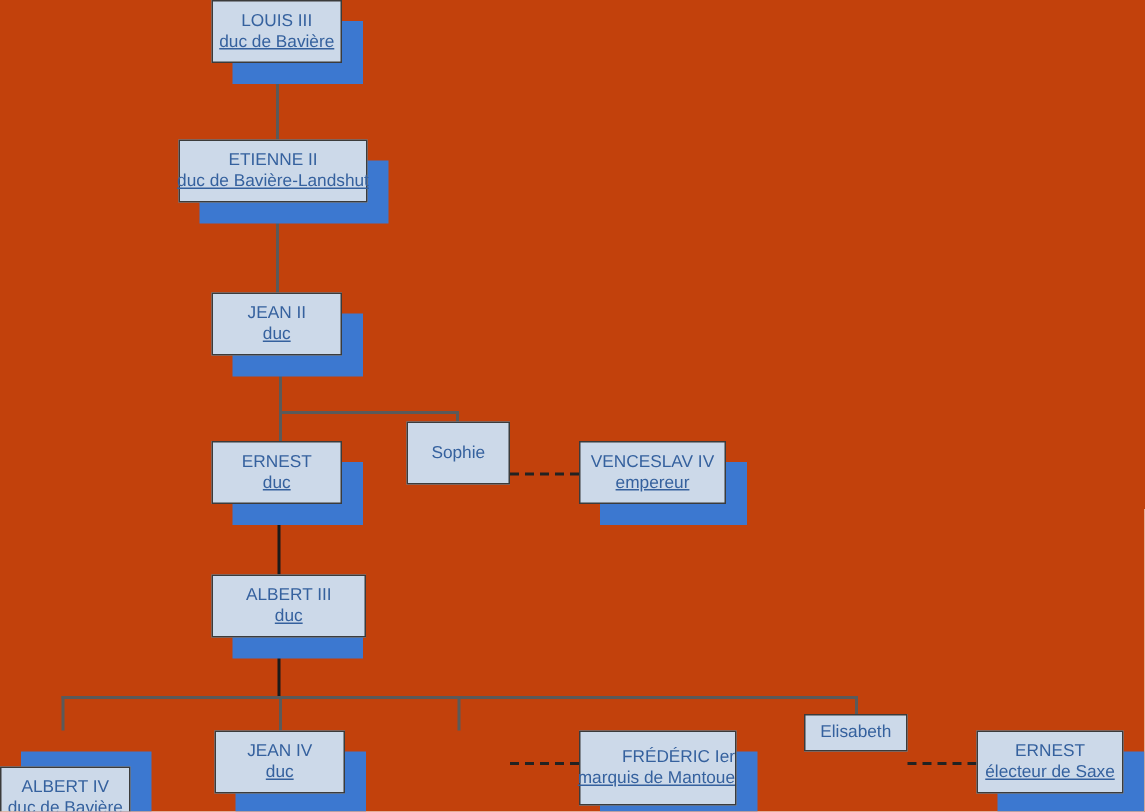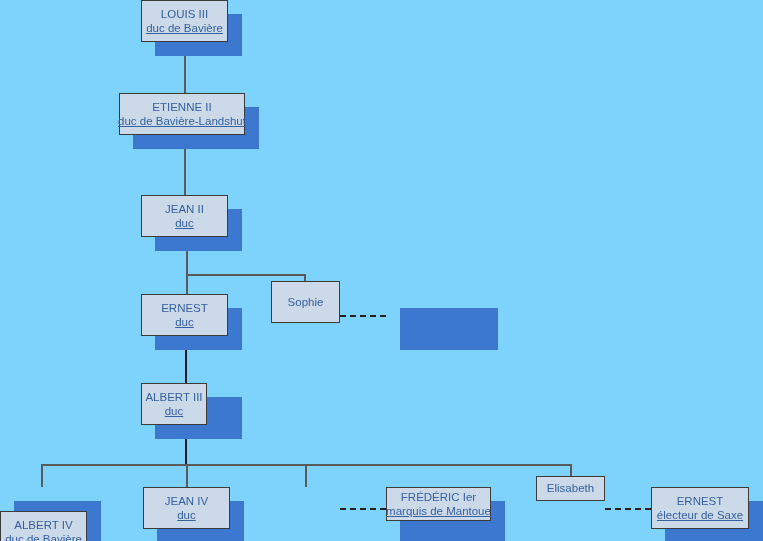--- a/index.html
+++ b/index.html
@@ -4,21 +4,21 @@
 <style>
   html, body {
     margin: 0;
     padding: 0;
     background: #ffffff;
   }
   #canvas {
     position: relative;
     width: 763px;
     height: 541px;
-    background: #7dd3fc;
+    background: #c2410c;
     overflow: hidden;
     font-family: "Liberation Sans", sans-serif;
   }
 
   
   .line {
     position: absolute;
     background: #5a5a5a;
   }
   .line.v { width: 2px; }
@@ -113,38 +113,42 @@
 
   <div class="node" style="left:141px; top:294px; width:87px; height:42px;">
     <span class="l1">ERNEST</span>
     <span class="l2">duc</span>
   </div>
 
   <div class="node" style="left:271px; top:281px; width:69px; height:42px;">
     <span class="l1">Sophie</span>
   </div>
 
+  <div class="node" style="left:386px; top:294px; width:98px; height:42px;">
+    <span class="l1">VENCESLAV IV</span>
+    <span class="l2">empereur</span>
+  </div>
 
-  <div class="node" style="left:141px; top:383px; width:66px; height:42px;">
+  <div class="node" style="left:141px; top:383px; width:103px; height:42px;">
     <span class="l1">ALBERT III</span>
     <span class="l2">duc</span>
   </div>
 
   <div class="node" style="left:0px; top:511px; width:87px; height:42px;">
     <span class="l1">ALBERT IV</span>
     <span class="l2">duc de Bavière</span>
   </div>
 
   <div class="node" style="left:143px; top:487px; width:87px; height:42px;">
     <span class="l1">JEAN IV</span>
     <span class="l2">duc</span>
   </div>
 
 
-  <div class="node" style="left:386px; top:487px; width:105px; height:34px;">
+  <div class="node" style="left:386px; top:487px; width:105px; height:50px;align-items:flex-end;">
     <span class="l1">FRÉDÉRIC Ier</span>
     <span class="l2">marquis de Mantoue</span>
   </div>
 
   <div class="node" style="left:536px; top:476px; width:69px; height:25px;">
     <span class="l1">Elisabeth</span>
   </div>
 
   <div class="node" style="left:651px; top:487px; width:98px; height:42px;">
     <span class="l1">ERNEST</span>

